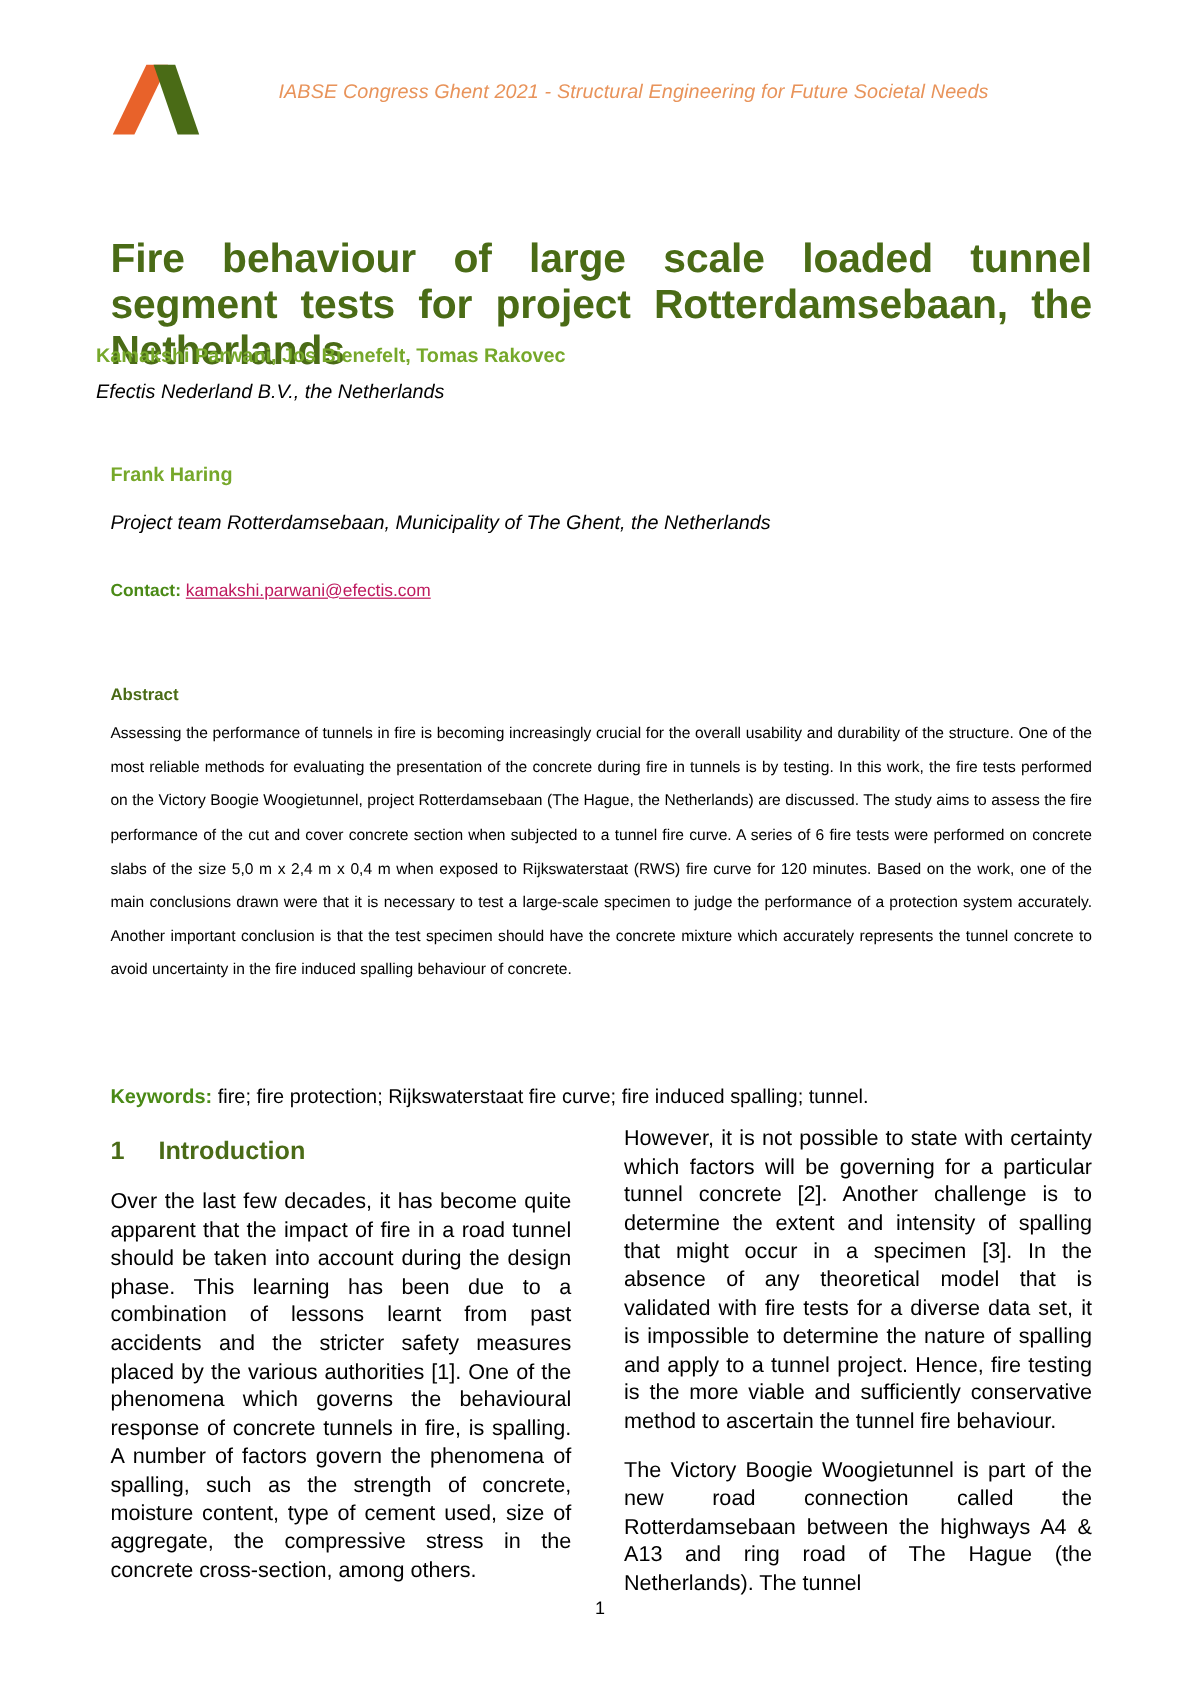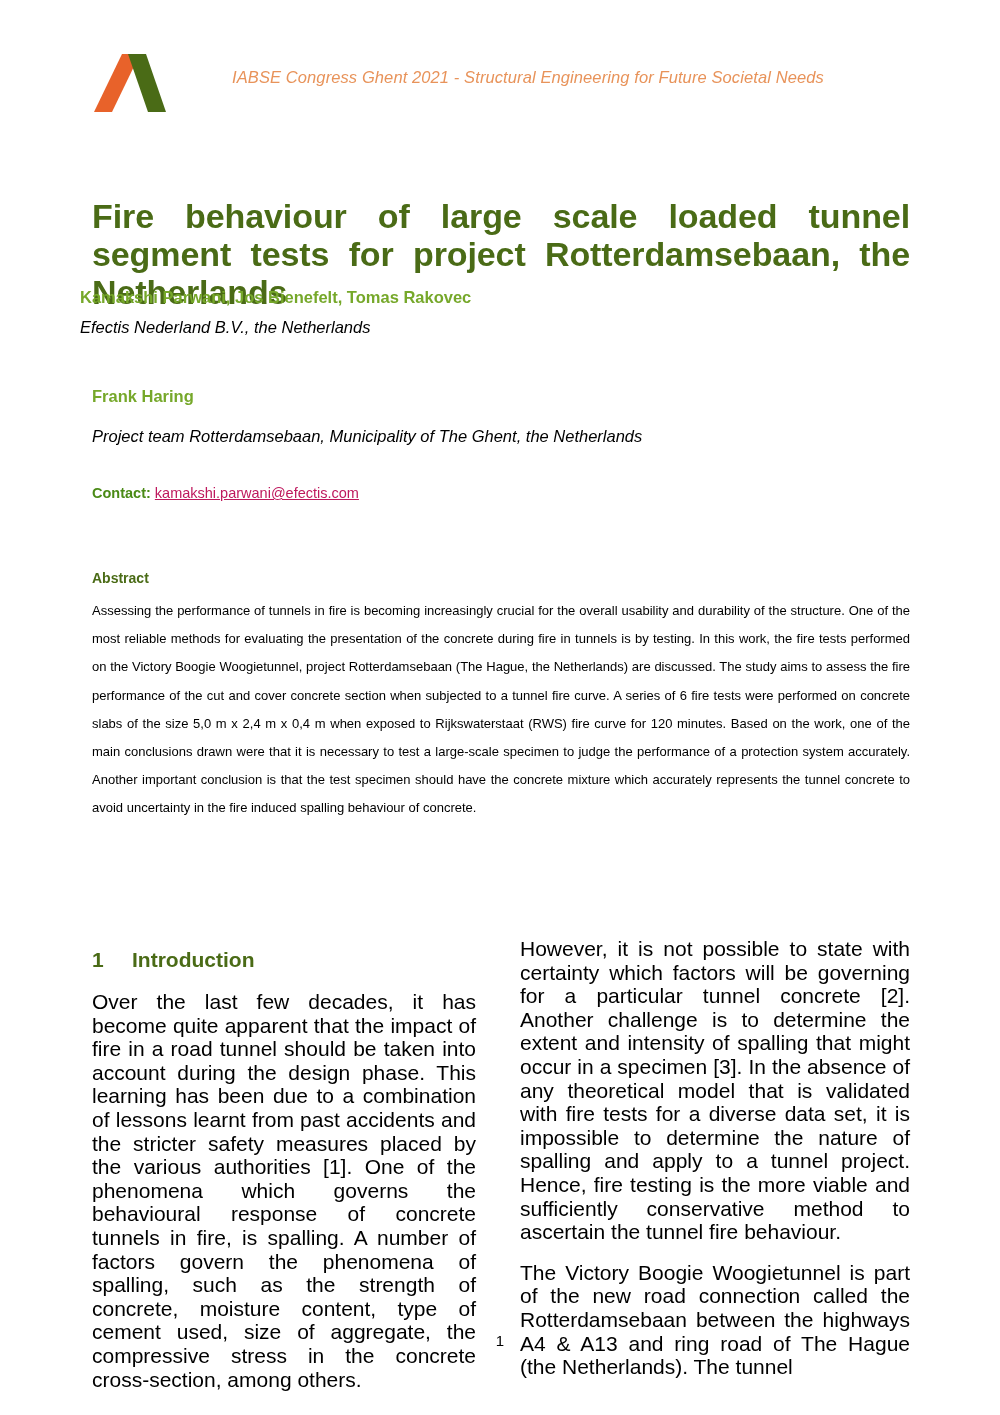--- a/index.html
+++ b/index.html
@@ -173,21 +173,21 @@
     font-weight: bold;
     color: #4A6B16;
     margin: 0 0 18px 0;
     display: flex;
   }
   .section-num {
     width: 40px;
     display: inline-block;
   }
   .body-par {
-    font-size: 21px;
+    font-size: 18px;
     line-height: 23.6px;
     text-align: justify;
     margin: 0 0 17px 0;
     color: #000;
   }
   .body-par:last-child { margin-bottom: 0; }
 
   
   .page-number {
     position: absolute;
@@ -227,20 +227,24 @@
   </div>
 
   <div class="contact-line">
     <span>Contact:</span>
     <a class="contact-link" href="#">kamakshi.parwani@efectis.com</a>
   </div>
 
   <h2 class="abstract-heading">Abstract</h2>
   <div class="abstract-body">Assessing the performance of tunnels in fire is becoming increasingly crucial for the overall usability and durability of the structure. One of the most reliable methods for evaluating the presentation of the concrete during fire in tunnels is by testing. In this work, the fire tests performed on the Victory Boogie Woogietunnel, project Rotterdamsebaan (The Hague, the Netherlands) are discussed. The study aims to assess the fire performance of the cut and cover concrete section when subjected to a tunnel fire curve. A series of 6 fire tests were performed on concrete slabs of the size 5,0 m x 2,4 m x 0,4 m when exposed to Rijkswaterstaat (RWS) fire curve for 120 minutes. Based on the work, one of the main conclusions drawn were that it is necessary to test a large-scale specimen to judge the performance of a protection system accurately. Another important conclusion is that the test specimen should have the concrete mixture which accurately represents the tunnel concrete to avoid uncertainty in the fire induced spalling behaviour of concrete.</div>
 
+  <div class="keywords">
+    <b>Keywords:</b>
+    <span>fire; fire protection; Rijkswaterstaat fire curve; fire induced spalling; tunnel.</span>
+  </div>
 
   <div class="col-left">
     <div class="section-heading">
       <span class="section-num">1</span>
       <span>Introduction</span>
     </div>
     <p class="body-par">Over the last few decades, it has become quite apparent that the impact of fire in a road tunnel should be taken into account during the design phase. This learning has been due to a combination of lessons learnt from past accidents and the stricter safety measures placed by the various authorities [1]. One of the phenomena which governs the behavioural response of concrete tunnels in fire, is spalling. A number of factors govern the phenomena of spalling, such as the strength of concrete, moisture content, type of cement used, size of aggregate, the compressive stress in the concrete cross-section, among others.</p>
   </div>
 
   <div class="col-right">

